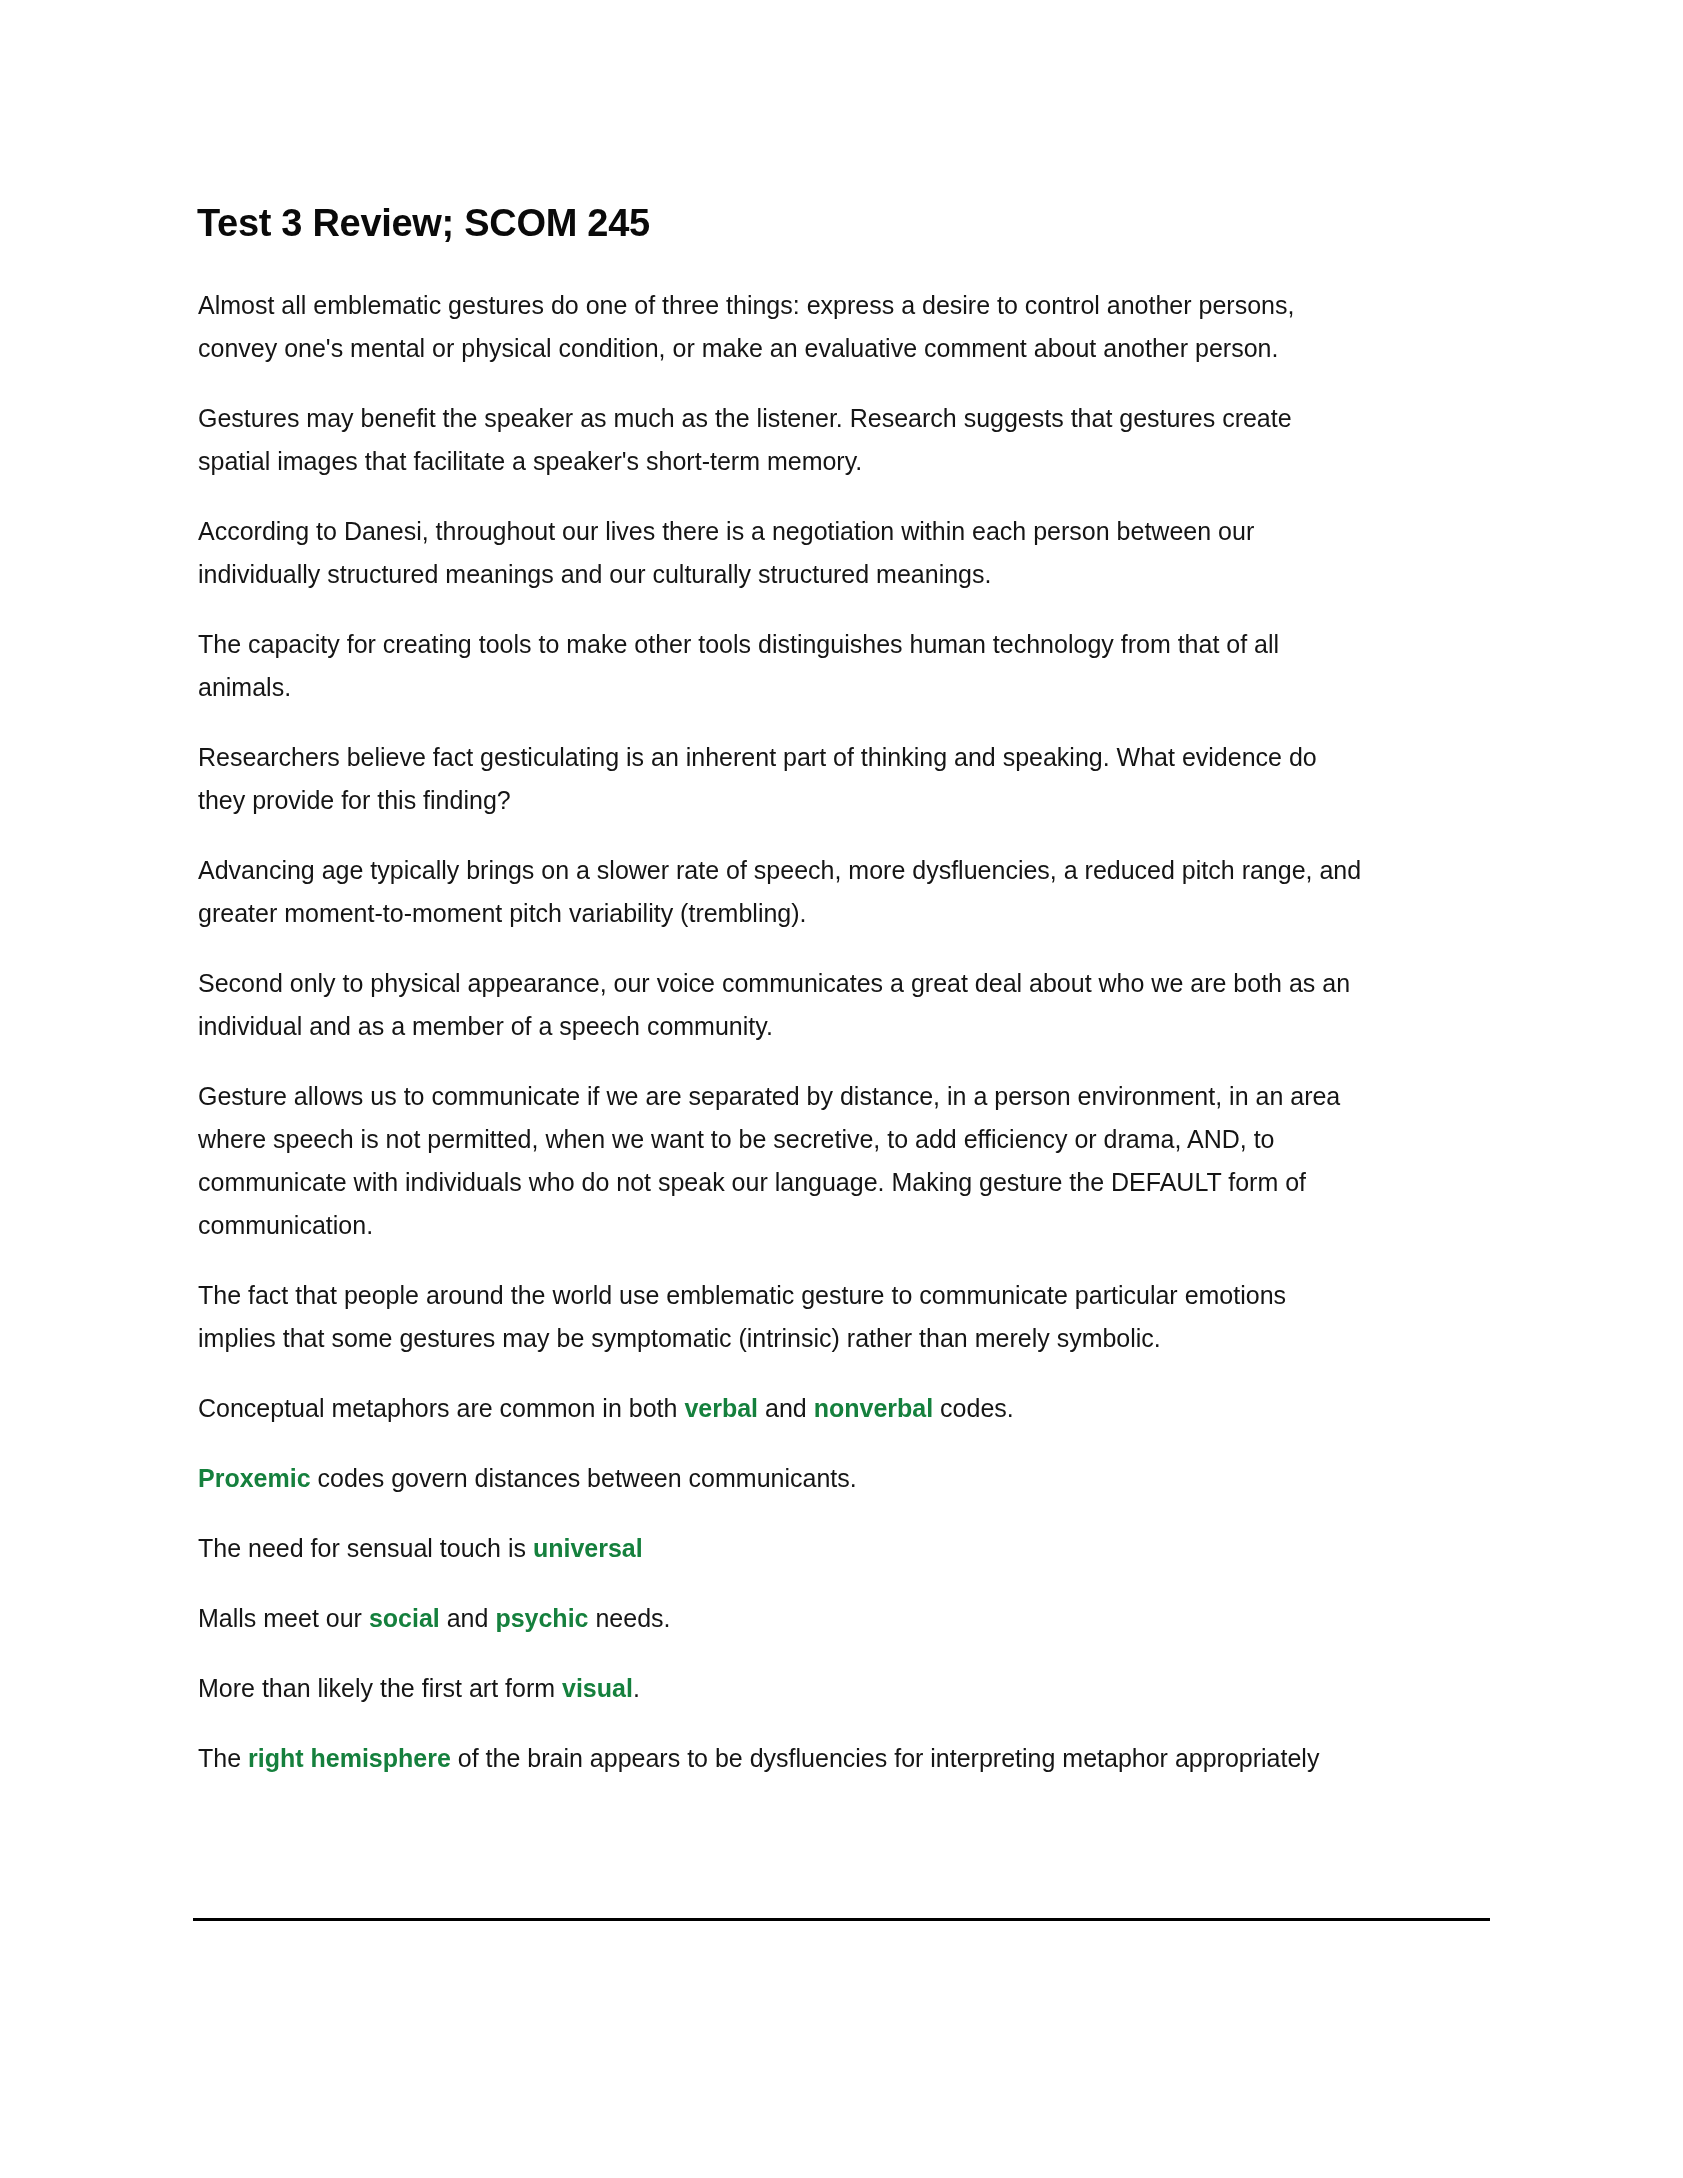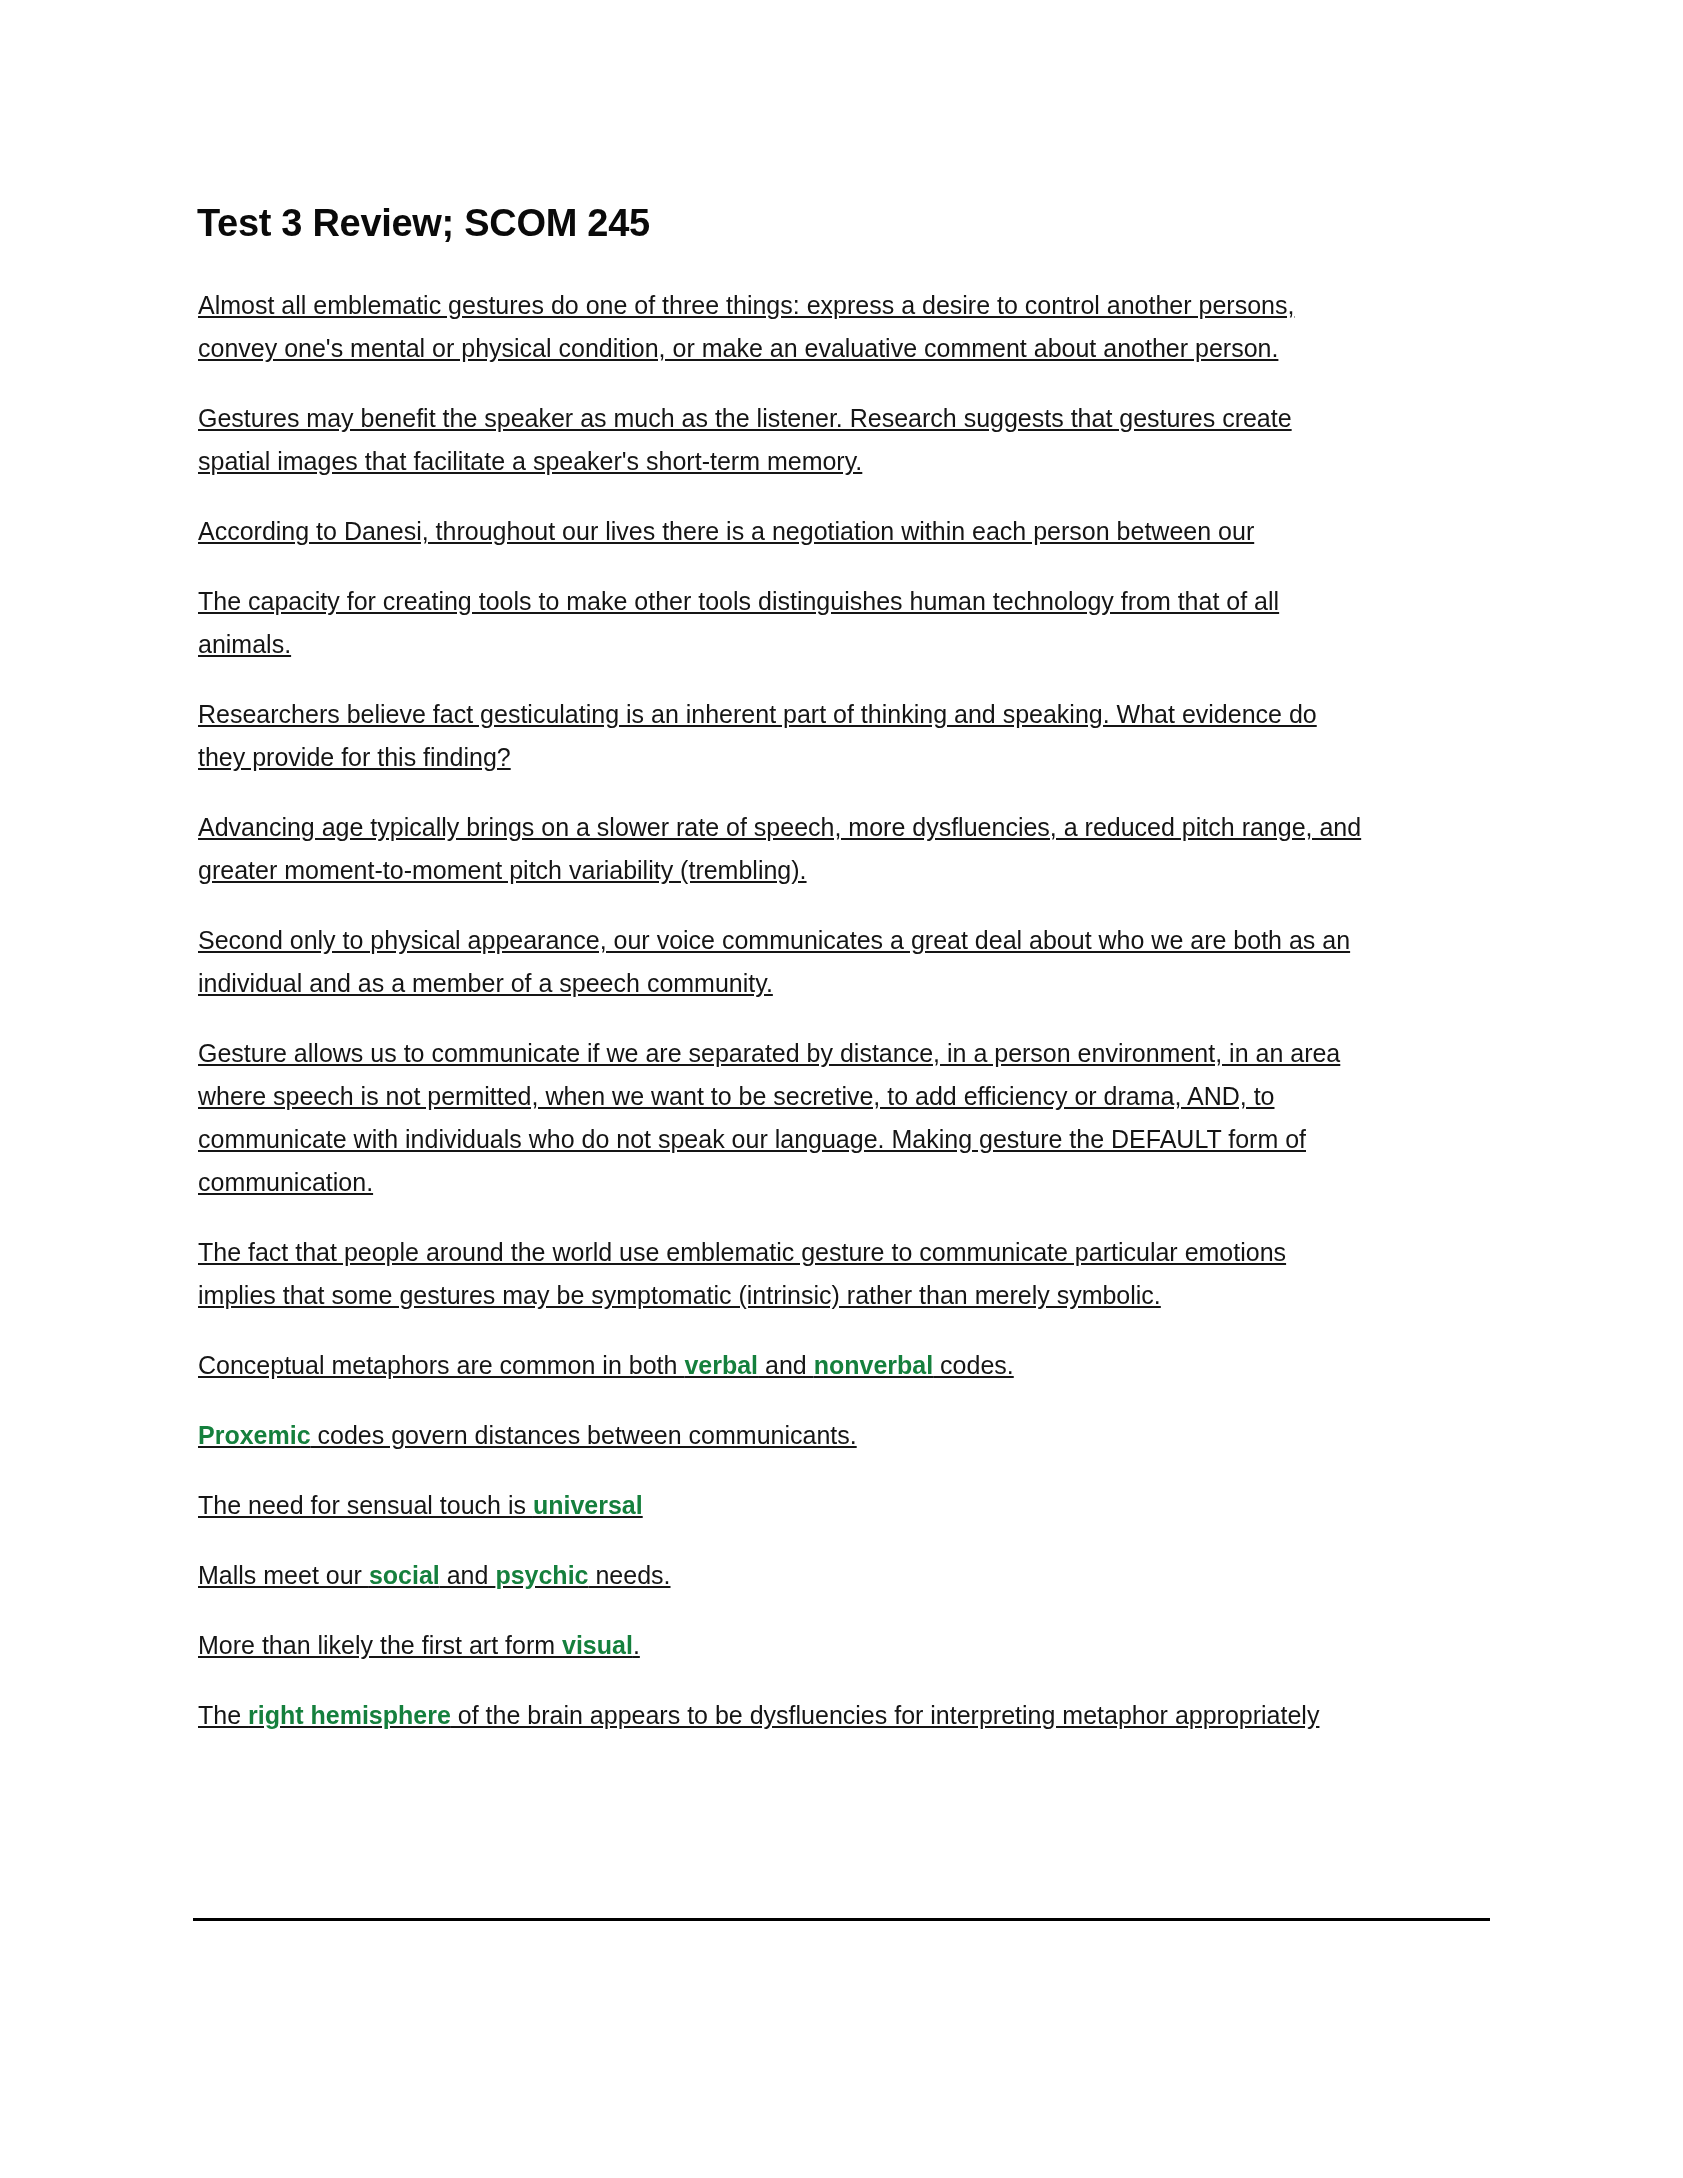--- a/index.html
+++ b/index.html
@@ -15,21 +15,21 @@
     letter-spacing: -0.3px;
     color: #0a0a0a;
     margin: 0;
   }
   .body {
     position: absolute; left: 198px; top: 284px; width: 1307px;
     font-family: "Liberation Sans", sans-serif;
     font-size: 25px; line-height: 43px;
     color: #151515;
   }
-  .para { margin: 0 0 27px 0; text-decoration: underline; }
+  .para { margin: 0 0 27px 0; }
   .line { display: block; white-space: nowrap; }
   .b { font-weight: bold; color: #15803d; }
   .rule {
     position: absolute; left: 193px; top: 1918px; width: 1297px; height: 3px;
     background: #000000;
   }
 </style>
 </head>
 <body>
 
@@ -39,20 +39,21 @@
       <p class="para">
         <span class="line"><span>Almost all emblematic gestures do one of three things: express a desire to control another persons,</span></span>
         <span class="line"><span>convey one's mental or physical condition, or make an evaluative comment about another person.</span></span>
       </p>
       <p class="para">
         <span class="line"><span>Gestures may benefit the speaker as much as the listener.  Research suggests that gestures create</span></span>
         <span class="line"><span>spatial images that facilitate a speaker's short-term memory.</span></span>
       </p>
       <p class="para">
         <span class="line"><span>According to Danesi, throughout our lives there is a negotiation within each person between our</span></span>
+        <span class="line"><span>individually structured meanings and our culturally structured meanings.</span></span>
       </p>
       <p class="para">
         <span class="line"><span>The capacity for creating tools to make other tools distinguishes human technology from that of all</span></span>
         <span class="line"><span>animals.</span></span>
       </p>
       <p class="para">
         <span class="line"><span>Researchers believe fact gesticulating is an inherent part of thinking and speaking.  What evidence do</span></span>
         <span class="line"><span>they provide for this finding?</span></span>
       </p>
       <p class="para">

